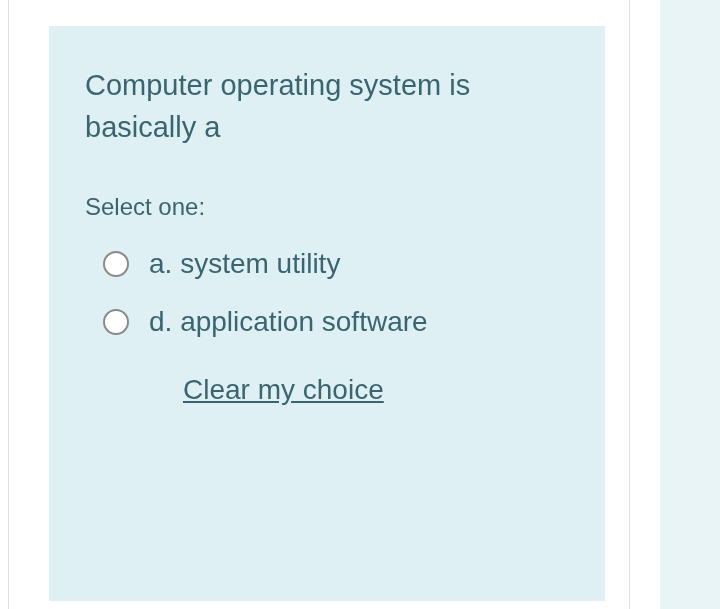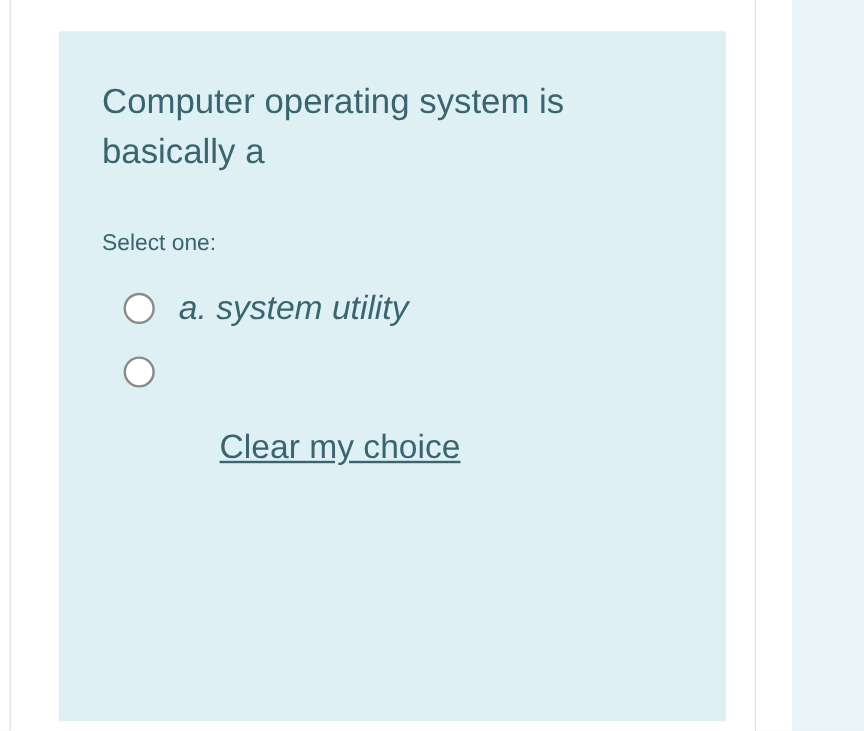--- a/index.html
+++ b/index.html
@@ -43,21 +43,21 @@
     }
     .question-text {
       color: #3a6570;
       font-size: 29px;
       line-height: 1.45;
       font-weight: 400;
       margin-bottom: 42px;
     }
     .select-one {
       color: #3a6570;
-      font-size: 19px;
+      font-size: 24px;
       line-height: 1.4;
       margin-bottom: 22px;
     }
     .options {
       padding-left: 18px;
     }
     .option-row {
       display: flex;
       align-items: center;
       margin-bottom: 22px;
@@ -84,21 +84,20 @@
       transform: translate(-50%, -50%);
       width: 14px;
       height: 14px;
       border-radius: 50%;
       background: #2890ec;
     }
     .option-label {
       color: #3a6570;
       font-size: 28px;
       line-height: 1.3;
-      font-style: italic;
     }
     .clear-link {
       display: inline-block;
       margin-left: 98px;
       margin-top: 12px;
       color: #3a6570;
       font-size: 28px;
       text-decoration: underline;
       cursor: pointer;
     }
@@ -120,19 +119,23 @@
         <span class="option-label">
           <span>a.</span>
           <span>system utility</span>
         </span>
       </div>
 
 
 
       <div class="option-row">
         <span class="radio"></span>
+        <span class="option-label">
+          <span>d.</span>
+          <span>application software</span>
+        </span>
       </div>
 
     </div>
 
     <a class="clear-link">Clear my choice</a>
   </div>
 </div>
 
 </body></html>

